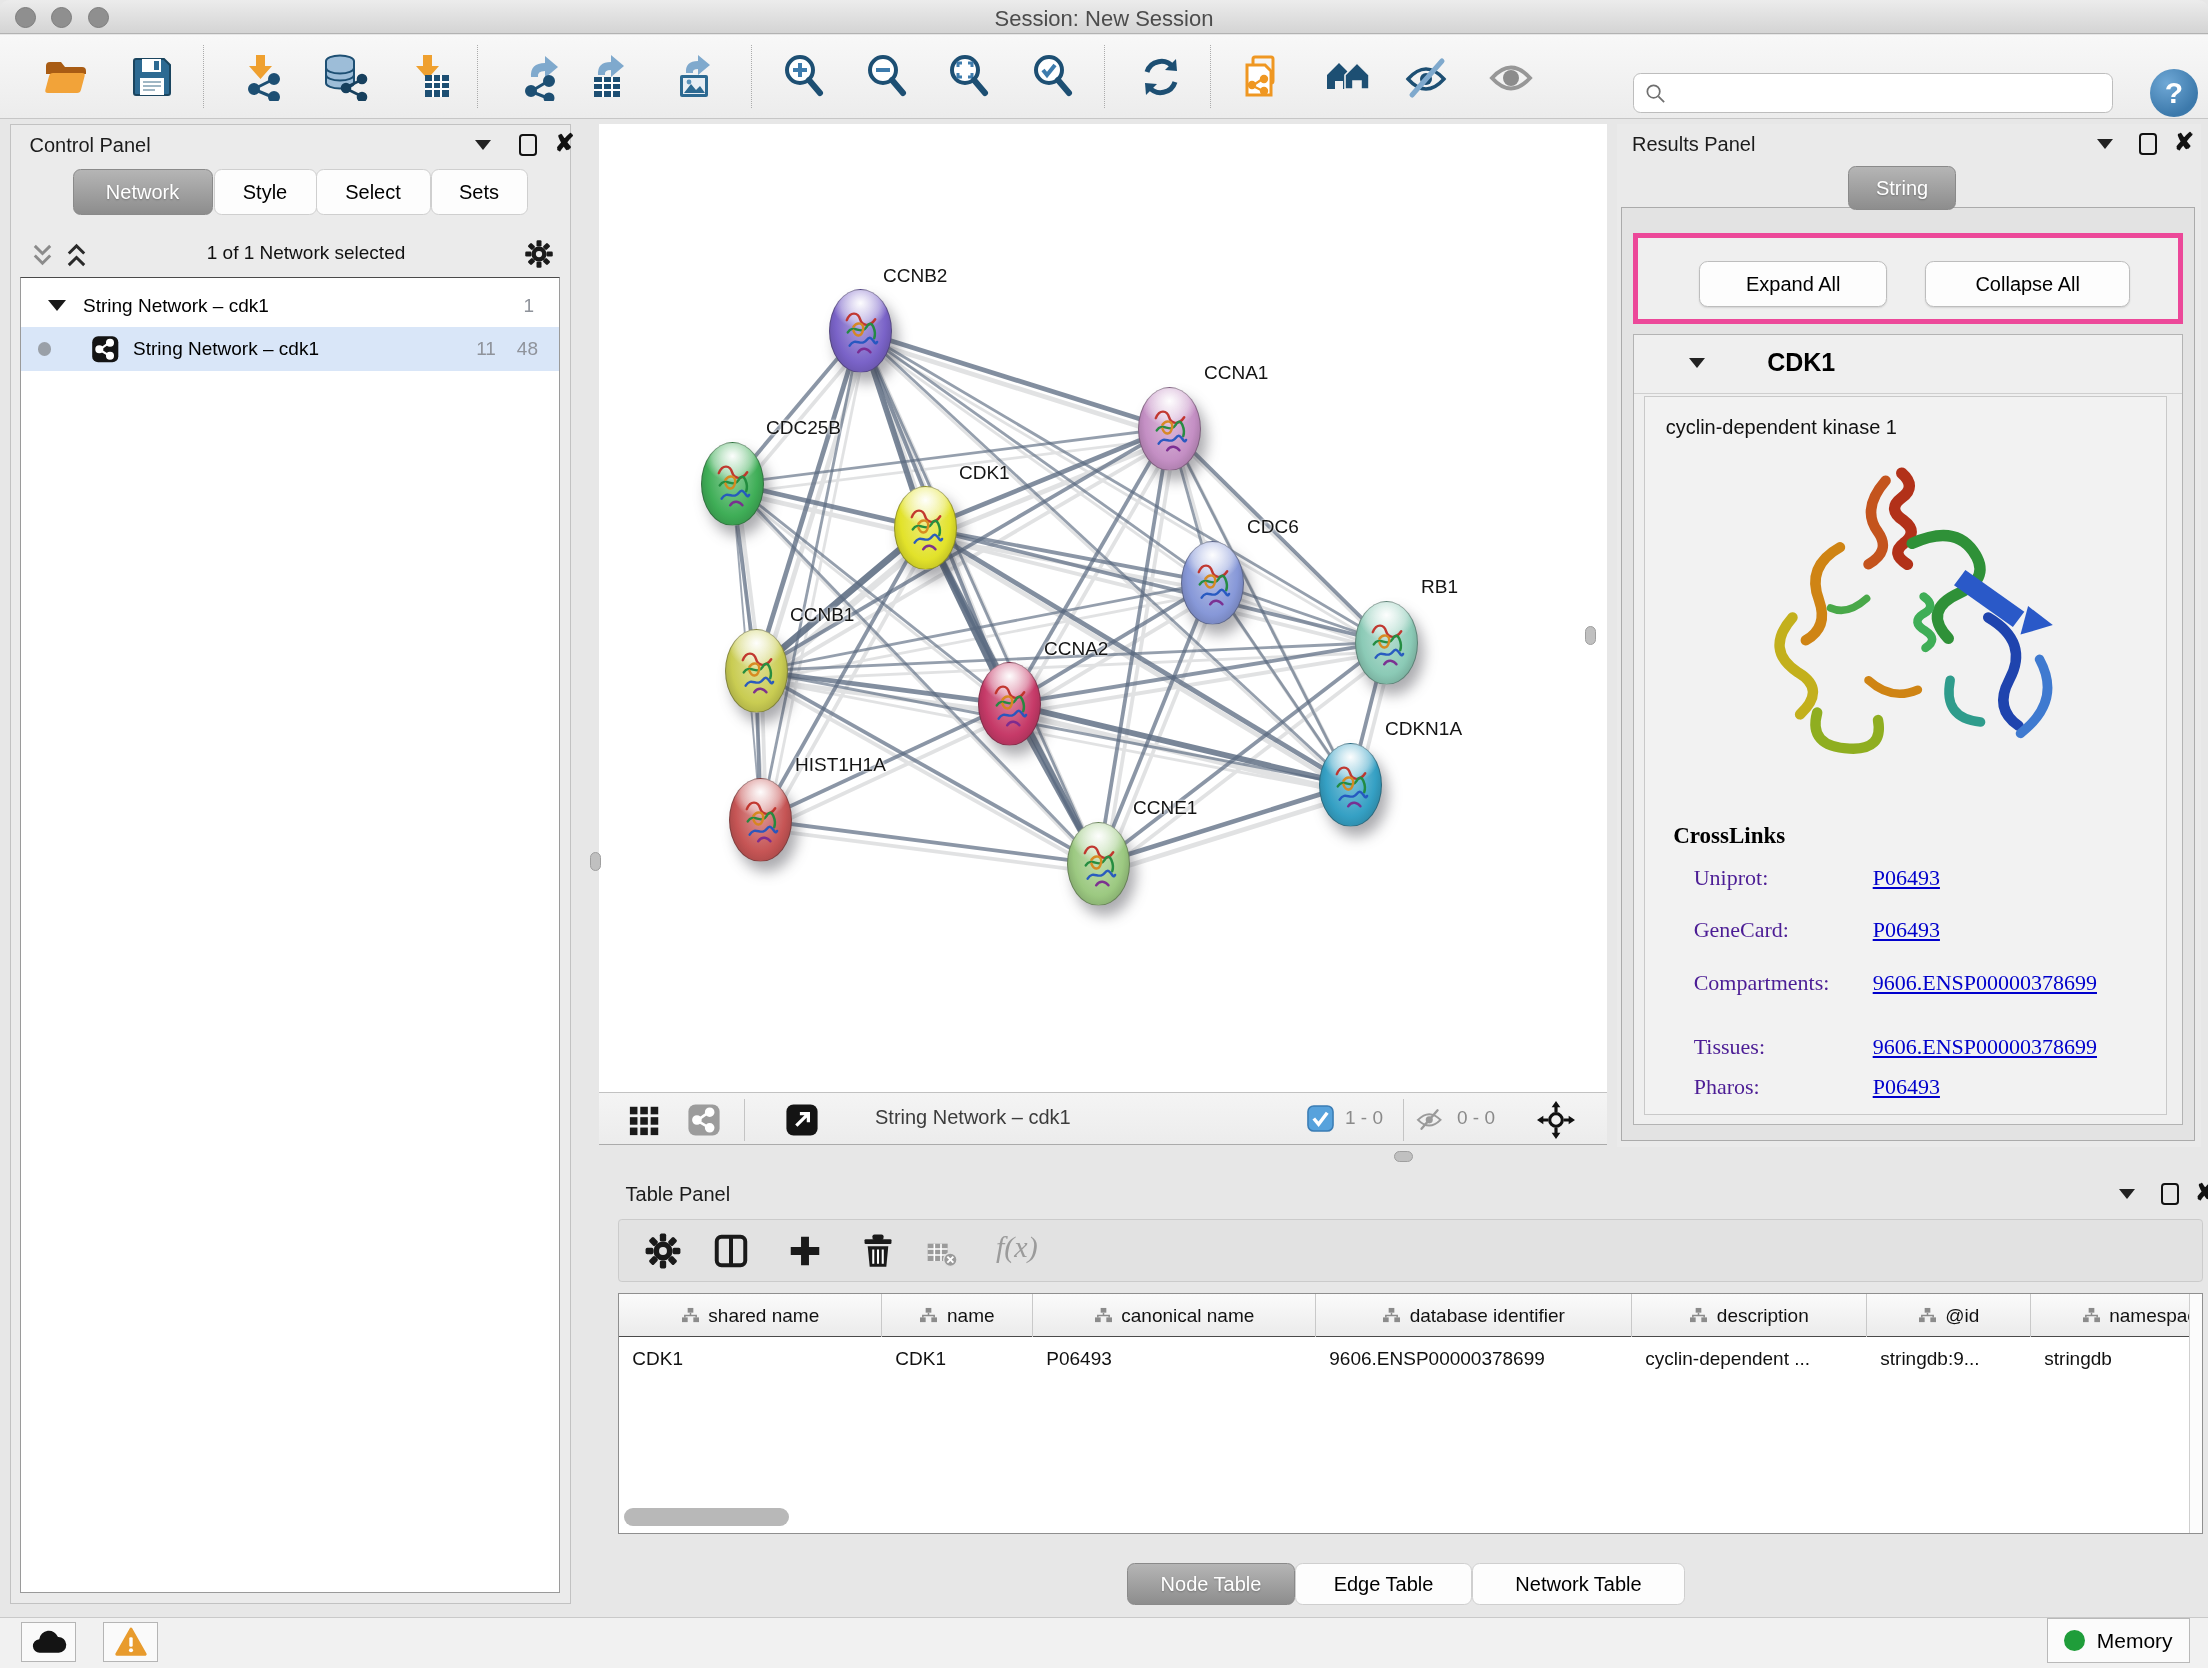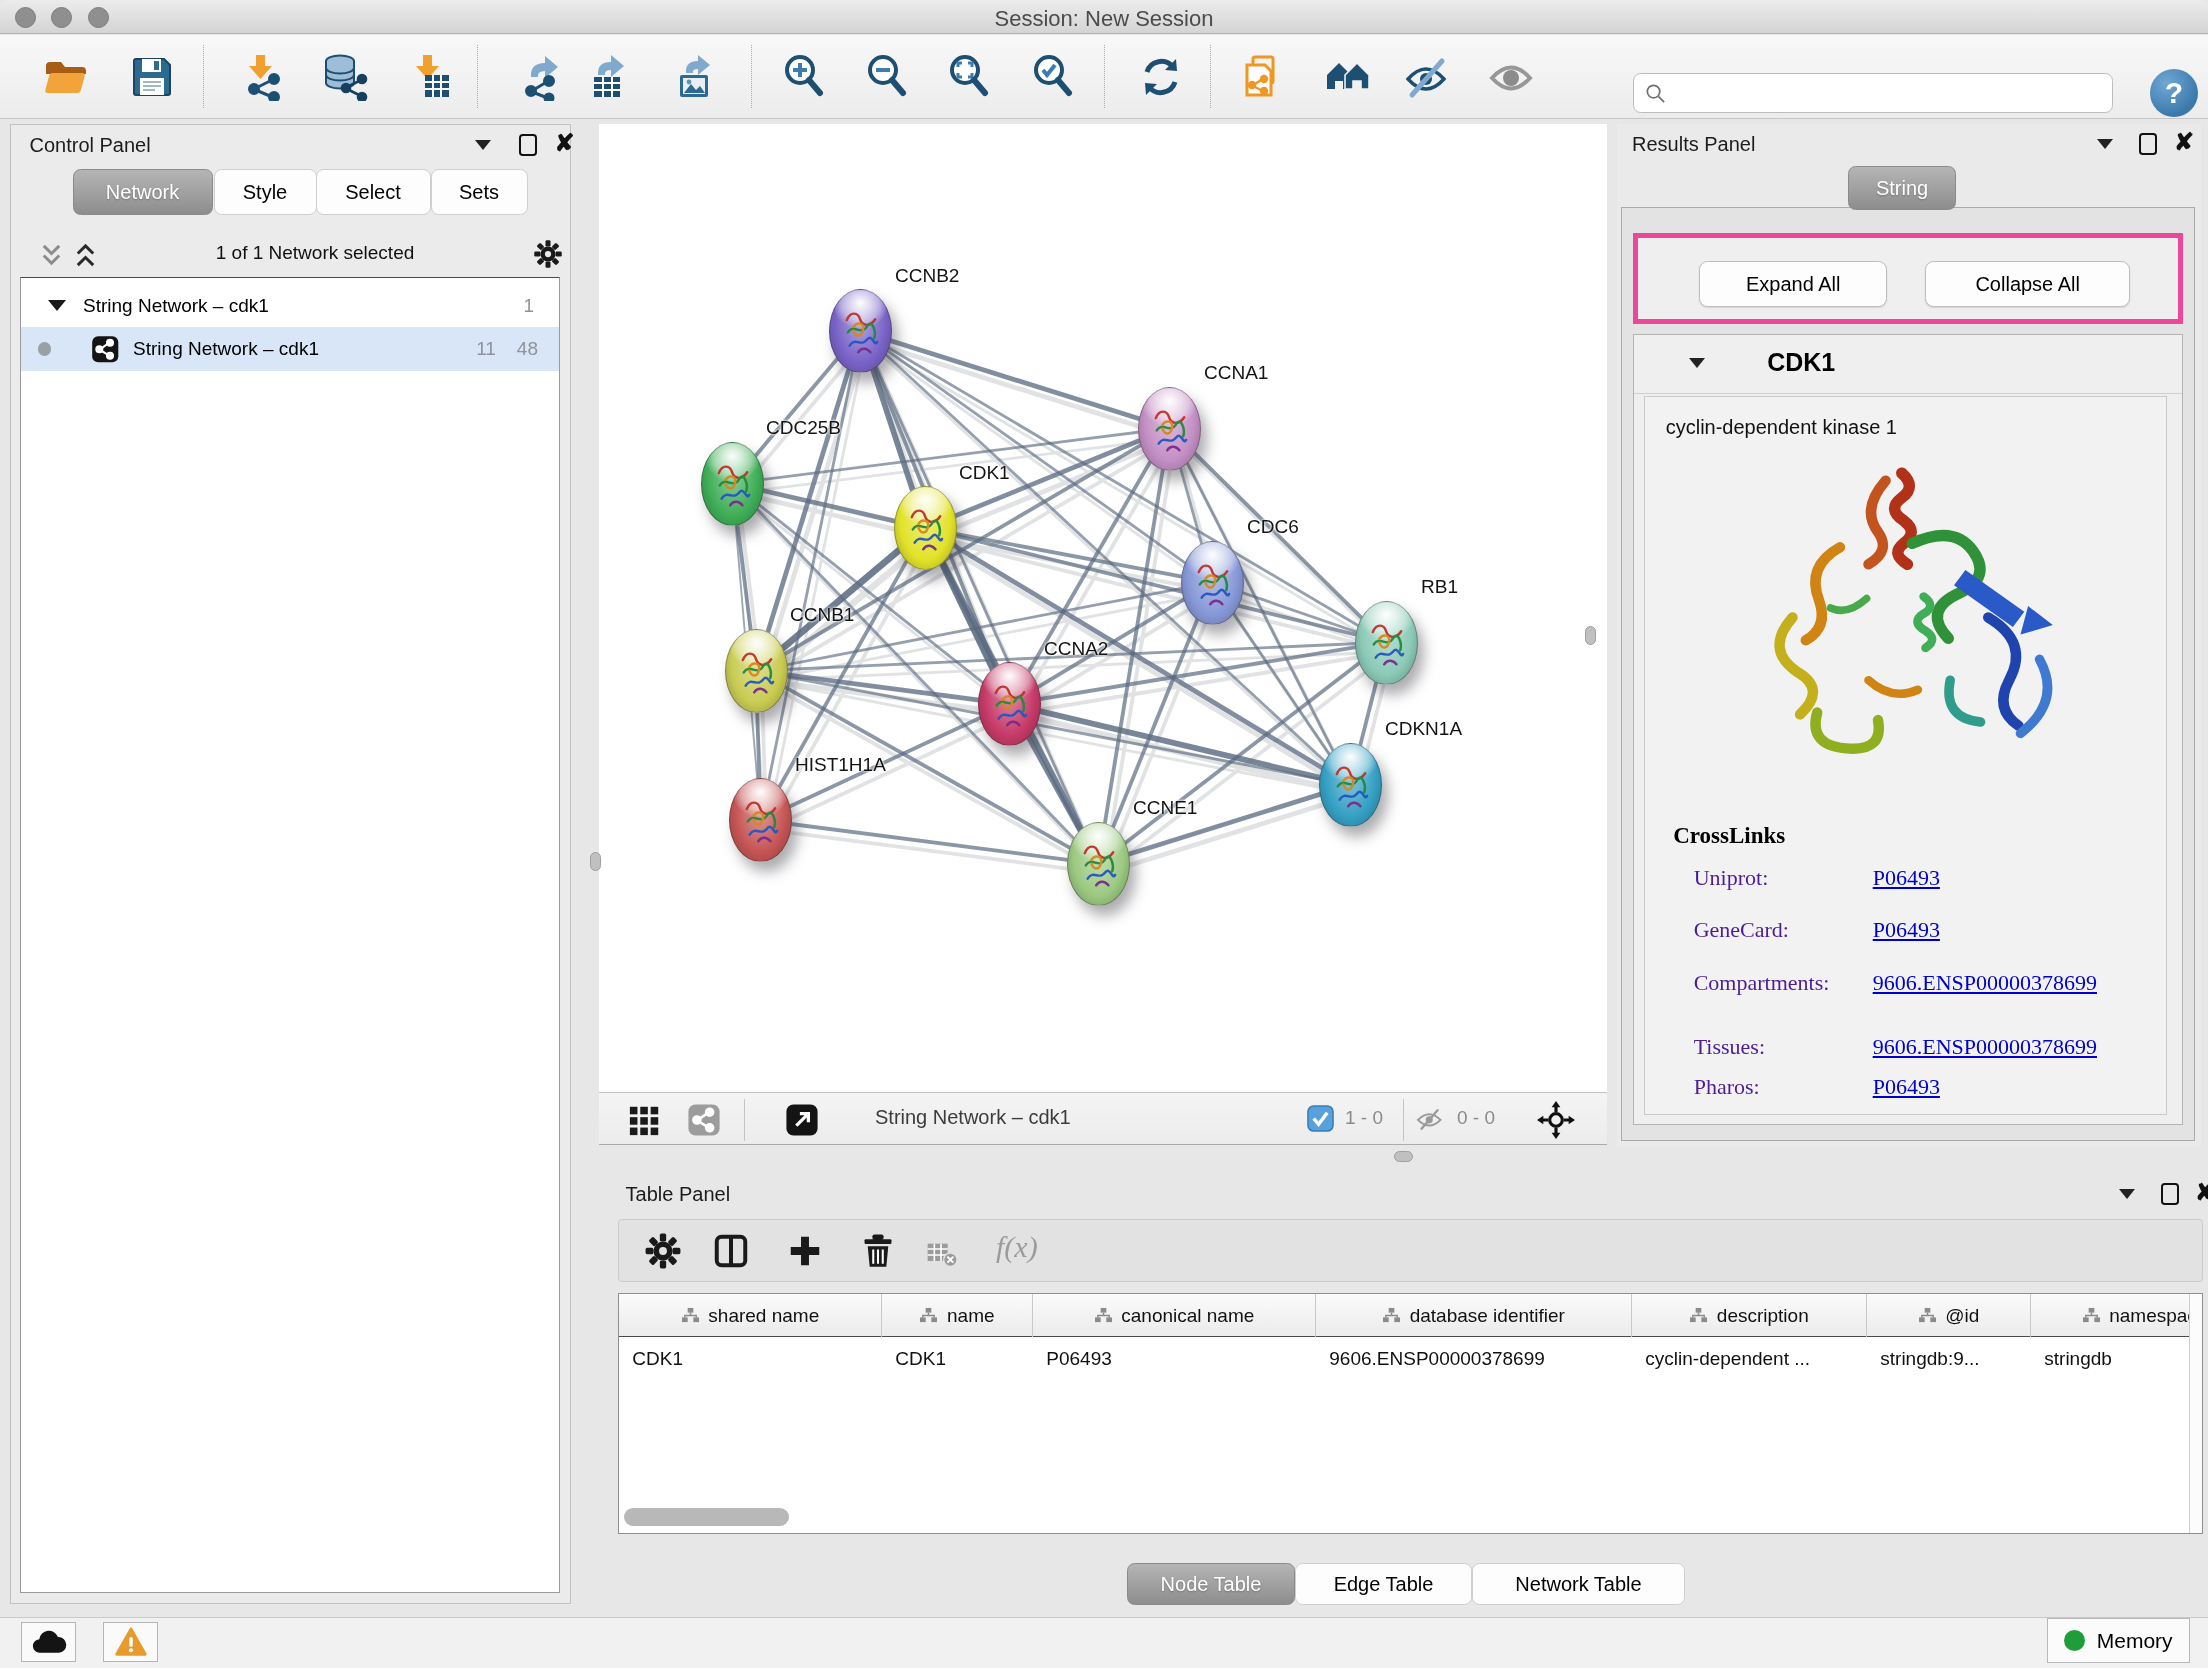--- a/index.html
+++ b/index.html
@@ -37,21 +37,21 @@
   .ctl-x { font-size:24px; font-weight:bold; line-height:22px; }
 
   .tab { position:absolute; display:flex; align-items:center; justify-content:center;
     font-size:20px; border-radius:7.6px; background:#fdfdfd; border:1px solid #cfcfcf; color:#000; }
   .tab.sel { background:linear-gradient(#b5b5b5,#8d8d8d); color:#fff; border:1px solid #8a8a8a;
     text-shadow:0 1px 1.9px rgba(0,0,0,.25); }
 
   
   #control-panel { position:absolute; left:9.5px; top:124px; width:561px; height:1480px;
     background:#ebebeb; border:1px solid #c2c2c2; }
-  #cp-tree-toolbar { position:absolute; left:10px; top:107px; width:100%; height:44px;padding-left:15px; }
+  #cp-tree-toolbar { position:absolute; left:1px; top:107px; width:100%; height:44px;padding-left:15px; }
   #cp-status { position:absolute; width:100%; text-align:center; top:9.5px; font-size:19px; color:#111; }
   #cp-treebox { position:absolute; left:9.5px; top:152px; width:540px; height:1316px; background:#fff;
     border:1px solid #9a9a9a; border-top:1.9px solid #4a4a4a; }
   .tree-row { position:absolute; left:0; width:100%; height:44px; display:flex; align-items:center; font-size:19px; }
   .tree-row.sel { background:#d9e6f8; }
   .tree-count { color:#8f939b; }
 
   
   #canvas { position:absolute; left:599px; top:124px; width:1008px; height:968px; background:#fff; overflow:hidden; }
   #net-svg { position:absolute; left:0; top:0; }
@@ -455,21 +455,21 @@
       <svg width="44" height="53" viewBox="0 0 46 56">
  <g fill="none" stroke-width="2.6" stroke-linecap="round" opacity="0.95">
   <path d="M8 16 C12 6 20 8 22 15 S32 24 38 15" stroke="#c03028"></path>
   <path d="M9 29 C15 19 23 33 29 23 S39 29 37 35" stroke="#1f8a3c"></path>
   <path d="M11 43 C17 33 23 45 29 37 S37 45 40 39" stroke="#2356c0"></path>
   <path d="M15 23 C19 17 27 19 25 27 S17 33 15 27" stroke="#d8871c"></path>
   <path d="M20 50 C24 44 30 46 33 50" stroke="#7a2a90"></path>
  </g>
       </svg>
     </div>
-    <div class="node-label" style="left: 296px; top: 141px; text-align: center;">CCNB2</div>
+    <div class="node-label" style="left: 284px; top: 141px; text-align: center;">CCNB2</div>
     <div class="node" style="left: 539px; top: 263px; background: radial-gradient(62% 42% at 50% 16%, rgba(255, 255, 255, 0.98), rgba(255, 255, 255, 0.42) 52%, rgba(255, 255, 255, 0) 75%), radial-gradient(at 50% 38%, rgb(221, 190, 221) 0%, rgb(196, 143, 196) 58%, rgb(133, 97, 133) 100%);">
       <svg width="44" height="53" viewBox="0 0 46 56">
  <g fill="none" stroke-width="2.6" stroke-linecap="round" opacity="0.95">
   <path d="M8 16 C12 6 20 8 22 15 S32 24 38 15" stroke="#c03028"></path>
   <path d="M9 29 C15 19 23 33 29 23 S39 29 37 35" stroke="#1f8a3c"></path>
   <path d="M11 43 C17 33 23 45 29 37 S37 45 40 39" stroke="#2356c0"></path>
   <path d="M15 23 C19 17 27 19 25 27 S17 33 15 27" stroke="#d8871c"></path>
   <path d="M20 50 C24 44 30 46 33 50" stroke="#7a2a90"></path>
  </g>
       </svg>

